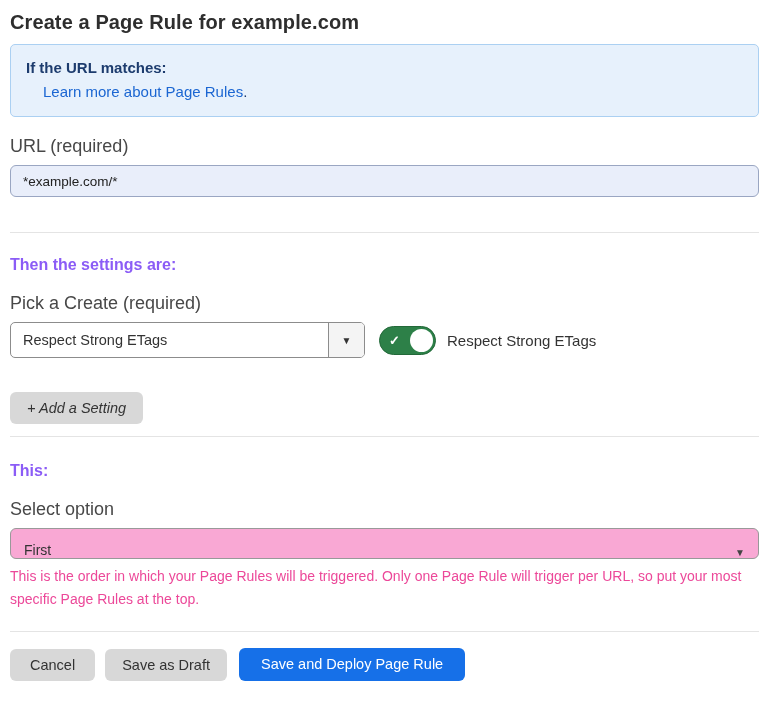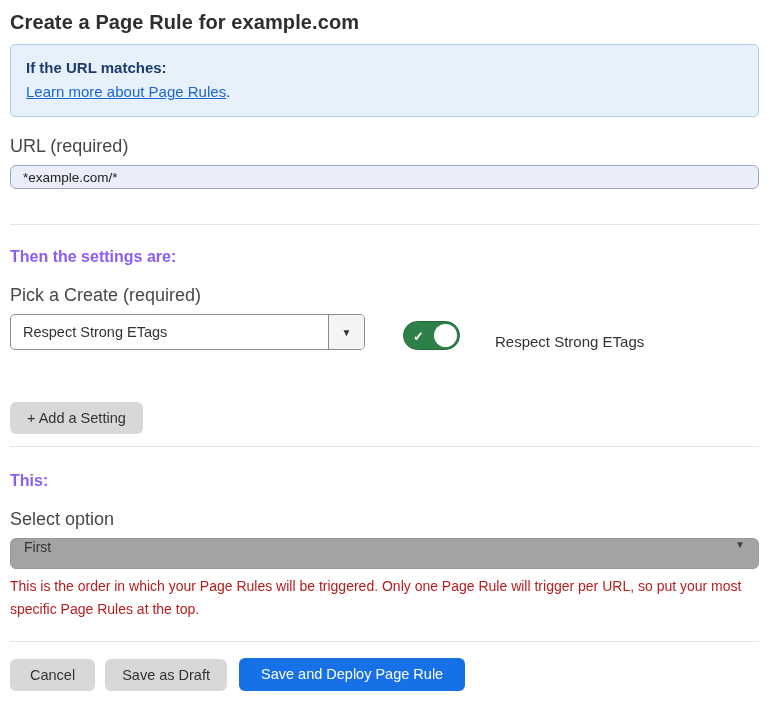--- a/index.html
+++ b/index.html
@@ -23,42 +23,42 @@
   .info-box{
     background:var(--info-bg);
     border:1px solid var(--info-border);
     border-radius:5px;
     padding:11px 16px 12px 15px;
     color:var(--info-text);
     font-size:15px; line-height:24px;
     margin-bottom:19px;
   }
   .info-heading{font-weight:700;}
-  .info-link{color:var(--link); text-decoration:underline; cursor:pointer;}
+  .info-link{color:var(--link); cursor:pointer;margin-left:17px;}
   .field-label{
     font-size:18px; color:var(--label); margin-bottom:8px;
   }
   .url-input{
-    width:100%; height:24px;
+    width:100%; height:32px;
     background:var(--input-bg);
     border:1px solid var(--input-border);
     border-radius:6px;
     padding:0 12px;
     font-family:"Liberation Sans", sans-serif;
     font-size:13.5px; color:#222;
     outline:none;
   }
   .divider{border:none; border-top:1px solid var(--divider); margin:0;}
   .divider-1{margin-top:35px; margin-bottom:23px;}
   .divider-2{margin-top:12px; margin-bottom:25px;}
   .divider-3{margin-top:20px; margin-bottom:16px;}
   .section-heading{
     font-size:16px; font-weight:700; color:#8b5cf6; margin-bottom:19px;
   }
-  .setting-row{display:flex; align-items:flex-end;gap:24px;}
+  .setting-row{display:flex; align-items:center;}
   .combo{
     width:355px; height:36px;
     border:1px solid #8c8c8c; border-radius:5px;
     display:flex; align-items:stretch;
     background:#fff; cursor:pointer; overflow:hidden;
   }
   .combo-value{
     flex:1; display:flex; align-items:center;
     padding-left:12px; font-size:14.5px; color:#333;
   }
@@ -89,33 +89,33 @@
   .toggle-label{margin-left:11px; font-size:15px; color:#333;}
   .btn{
     display:inline-block;
     font-family:"Liberation Sans", sans-serif;
     font-size:14.5px; color:#333;
     background:var(--gray-button);
     border:none; border-radius:6px;
     padding:0 17px; height:32px; line-height:32px;
     cursor:pointer;
   }
-  .add-setting{margin-top:52px;}
+  .add-setting{margin-top:34px;font-style:italic;}
   .order-select{
     width:100%; height:31px;
     border:1px solid #999; border-radius:6px;
-    background:#a3a3a3;
-    display:flex; align-items:flex-start;
+    background:#f9a8d4;
+    display:flex; align-items:flex-end;
     padding:0 13px; cursor:pointer;
   }
   .order-select .value{flex:1; font-size:14px; color:#333;}
   .order-select .arrow{font-size:10px; color:#444;}
   .help-text{
     margin-top:6px;
-    font-size:14px; color:#b91c1c; line-height:23px;
+    font-size:14px; color:#ec4899; line-height:23px;
     max-width:745px;
   }
   .footer{display:flex; align-items:center;}
   .footer .btn + .btn{margin-left:10px;}
   .btn-primary{
     background:var(--primary-button); color:#fff;
     margin-left:12px !important;
     padding:0 22px; height:33px; line-height:33px;
   }
   .btn-cancel{padding:0 20px;}

